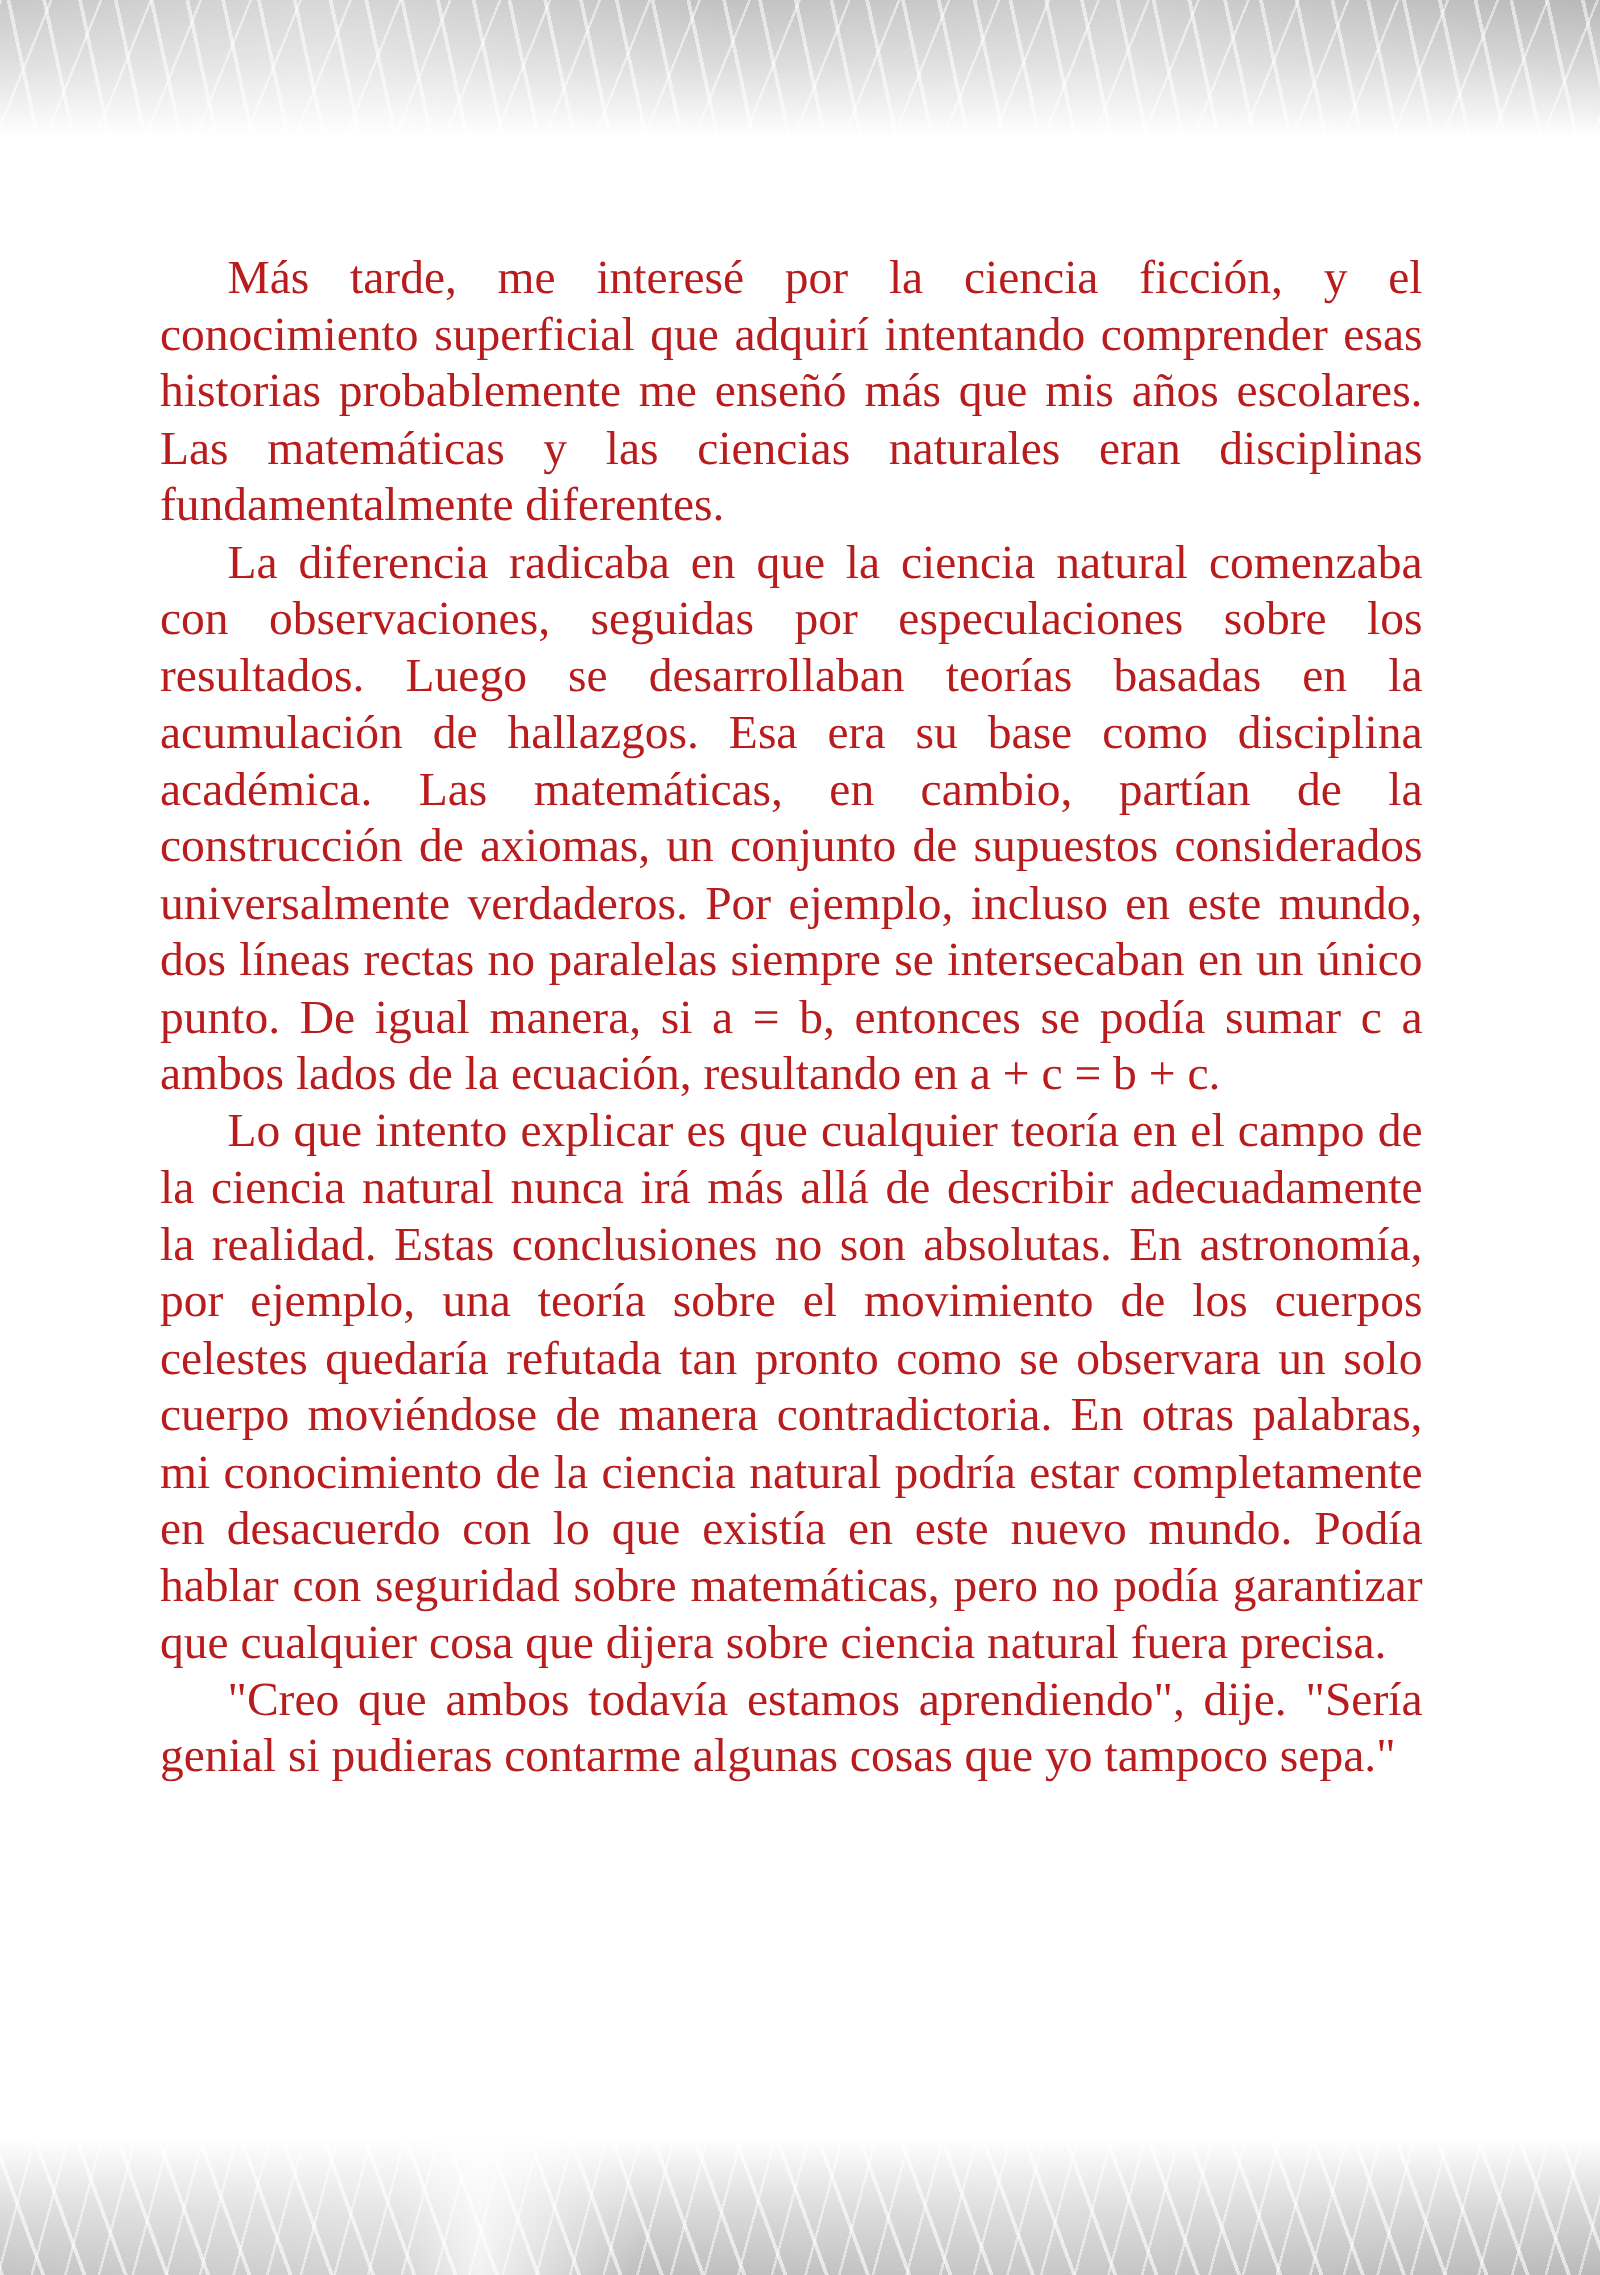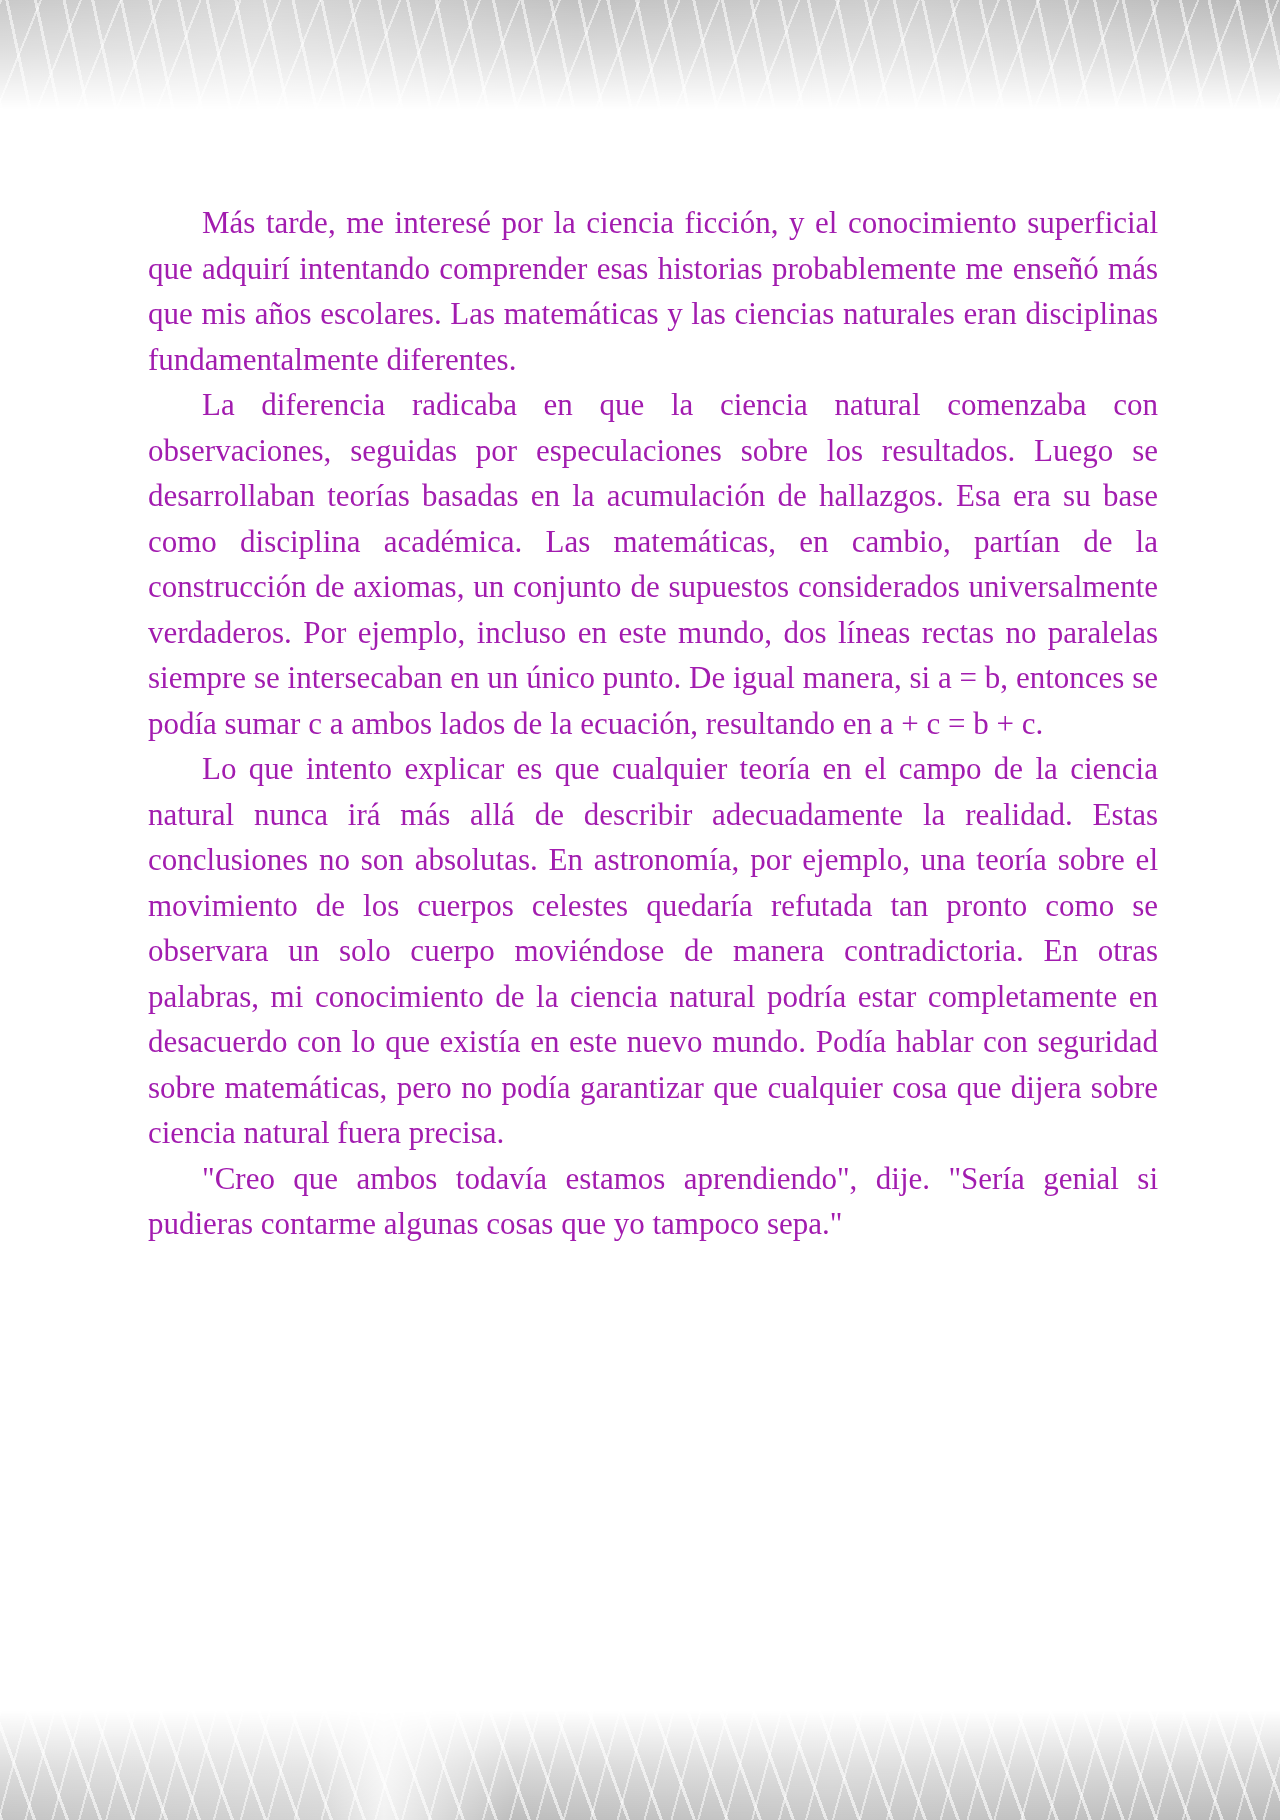--- a/index.html
+++ b/index.html
@@ -13,22 +13,22 @@
     mask-image: linear-gradient(to bottom, #000 0%, rgba(0,0,0,0.6) 45%, rgba(0,0,0,0) 100%);
   }
   .tex-bottom { position:absolute; left:0; bottom:0; width:1280px; height:110px;
     background:
       repeating-linear-gradient(70deg, rgba(255,255,255,0.6) 0 3px, rgba(0,0,0,0) 3px 31px),
       repeating-linear-gradient(105deg, rgba(255,255,255,0.5) 0 2px, rgba(0,0,0,0) 2px 26px),
       linear-gradient(90deg, #c4c4c4 0%, #d4d4d4 25%, #f2f2f2 30%, #bdbdbd 40%, #c8c8c8 65%, #b9b9b9 100%);
     -webkit-mask-image: linear-gradient(to top, #000 0%, rgba(0,0,0,0.6) 45%, rgba(0,0,0,0) 100%);
     mask-image: linear-gradient(to top, #000 0%, rgba(0,0,0,0.6) 45%, rgba(0,0,0,0) 100%);
   }
-  .page-text { position:absolute; left:148px; top:200px; width:1010px;
-    font-family:"Liberation Serif", serif; font-size:31px; line-height:45.5px; color:#a21caf;
+  .page-text { position:absolute; left:128px; top:200px; width:1010px;
+    font-family:"Liberation Serif", serif; font-size:38px; line-height:45.5px; color:#b91c1c;
   }
   .page-text p { margin:0; text-indent:54px; text-align:justify; text-align-last:left; }
 </style>
 </head>
 <body>
 
 <div class="tex-top"></div>
 
 <div class="page-text">
   <p>Más tarde, me interesé por la ciencia ficción, y el conocimiento superficial que adquirí intentando comprender esas historias probablemente me enseñó más que mis años escolares. Las matemáticas y las ciencias naturales eran disciplinas fundamentalmente diferentes.</p>

